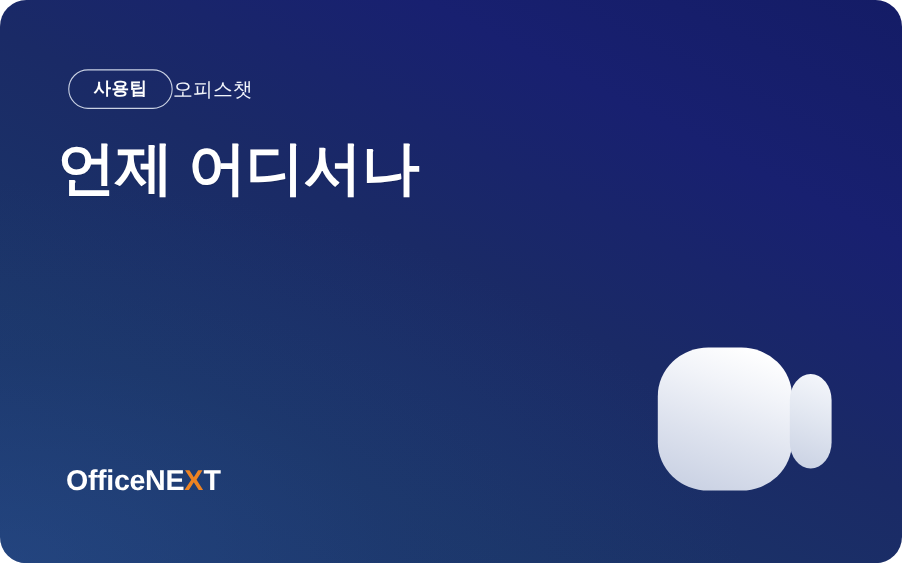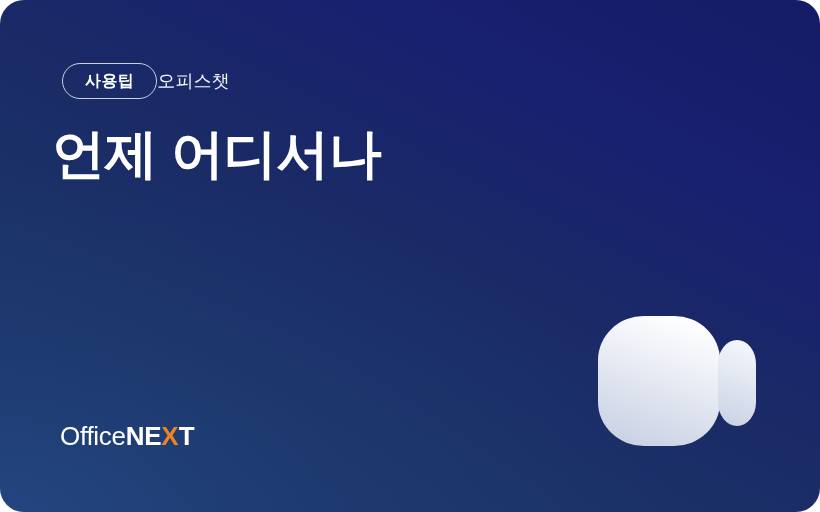--- a/index.html
+++ b/index.html
@@ -86,21 +86,21 @@
     position: absolute;
     left: 60px;
     top: 423px;
     z-index: 3;
     font-size: 26px;
     line-height: 1;
     white-space: nowrap;
   }
   .logo .logo-office {
     color: #ffffff;
-    font-weight: normal;
+    font-weight: bold;
     letter-spacing: -0.3px;
     margin-top: 43px;
   }
   .logo .logo-next {
     color: #ffffff;
     font-weight: bold;
     letter-spacing: -0.2px;
     text-align: right;
   }
   .logo .logo-x {

